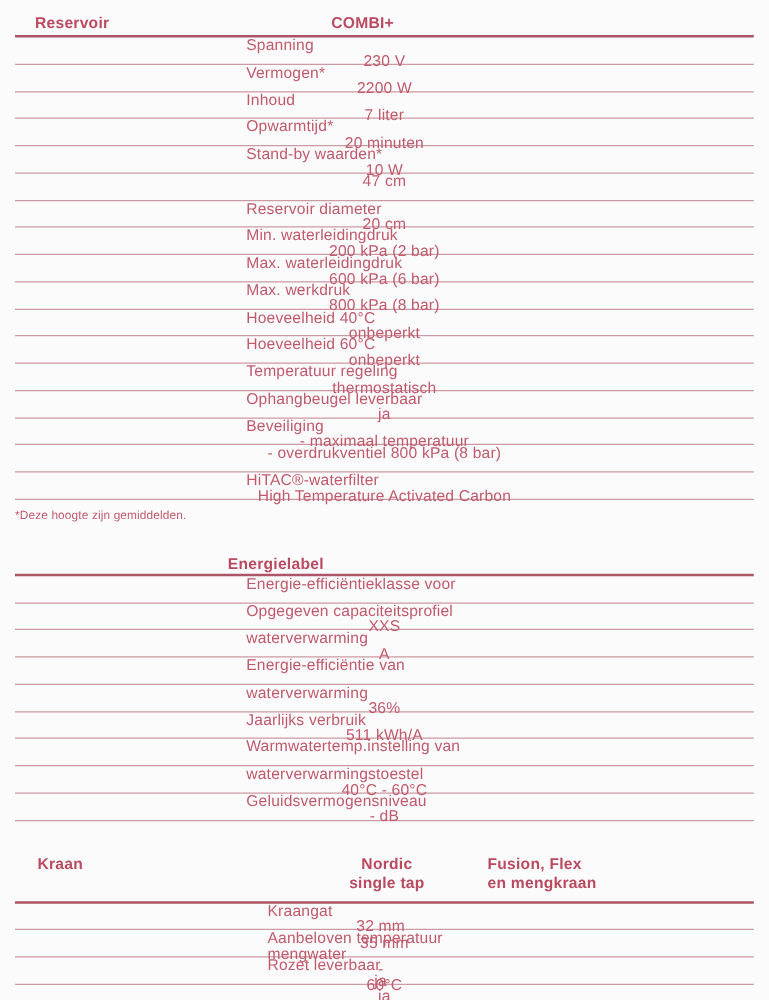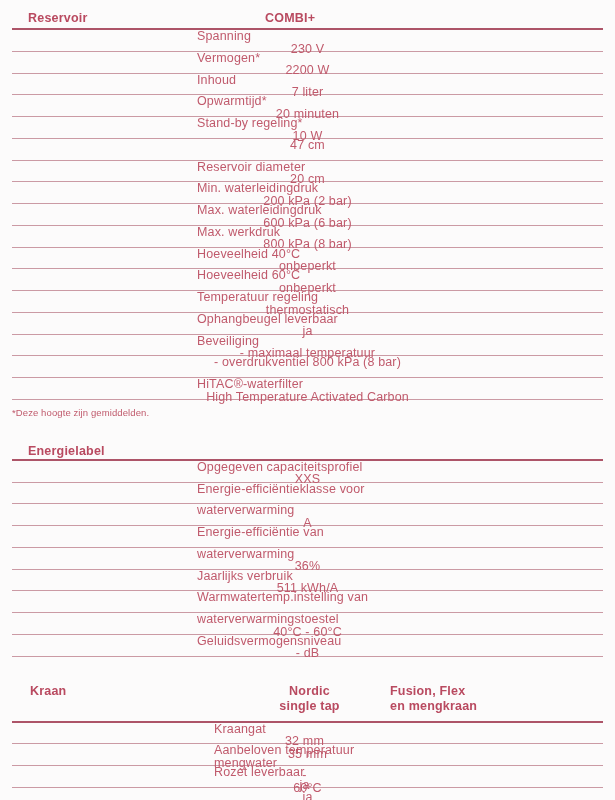--- a/index.html
+++ b/index.html
@@ -46,21 +46,21 @@
   .c1{width:253px;flex:none;padding-right:6px;white-space:nowrap;padding-left:16px;}
   .c2{flex:1;white-space:nowrap;}
   
   .footnote{
     margin-top:7px;
     font-size:9.5px;
     letter-spacing:.1px;
   }
   
   .energy{margin-top:26px;}
-  .energy .hrow{height:17px;}
+  .energy .hrow{height:17px;text-align:right;}
   
   .tap{margin-top:27px;}
   .tap-hrow{
     display:flex;
     align-items:flex-start;
     border-bottom:2px solid var(--headline);
     padding-bottom:7px;
     font-size:12.5px;
     letter-spacing:.2px;
     line-height:15px;
@@ -97,21 +97,21 @@
           <div class="c1">Inhoud</div>
           <div class="c2">7 liter</div>
         </div>
 
         <div class="row">
           <div class="c1">Opwarmtijd*</div>
           <div class="c2">20 minuten</div>
         </div>
 
         <div class="row">
-          <div class="c1">Stand-by regeling*</div>
+          <div class="c1">Stand-by waarden*</div>
           <div class="c2">10 W</div>
         </div>
 
         <div class="row">
           <div class="c2">47 cm</div>
         </div>
 
         <div class="row">
           <div class="c1">Reservoir diameter</div>
           <div class="c2">20 cm</div>
@@ -172,27 +172,27 @@
   <p class="footnote">*Deze hoogte zijn gemiddelden.</p>
 
   <section class="energy">
     <div class="hrow bold">
       <div class="c1">Energielabel</div>
       <div class="c2"></div>
     </div>
     <div>
 
         <div class="row">
+          <div class="c1">Energie-efficiëntieklasse voor</div>
+          <div class="c2"></div>
+        </div>
+
+        <div class="row">
           <div class="c1">Opgegeven capaciteitsprofiel</div>
           <div class="c2">XXS</div>
-        </div>
-
-        <div class="row">
-          <div class="c1">Energie-efficiëntieklasse voor</div>
-          <div class="c2"></div>
         </div>
 
         <div class="row">
           <div class="c1">waterverwarming</div>
           <div class="c2">A</div>
         </div>
 
         <div class="row">
           <div class="c1">Energie-efficiëntie van</div>
           <div class="c2"></div>

